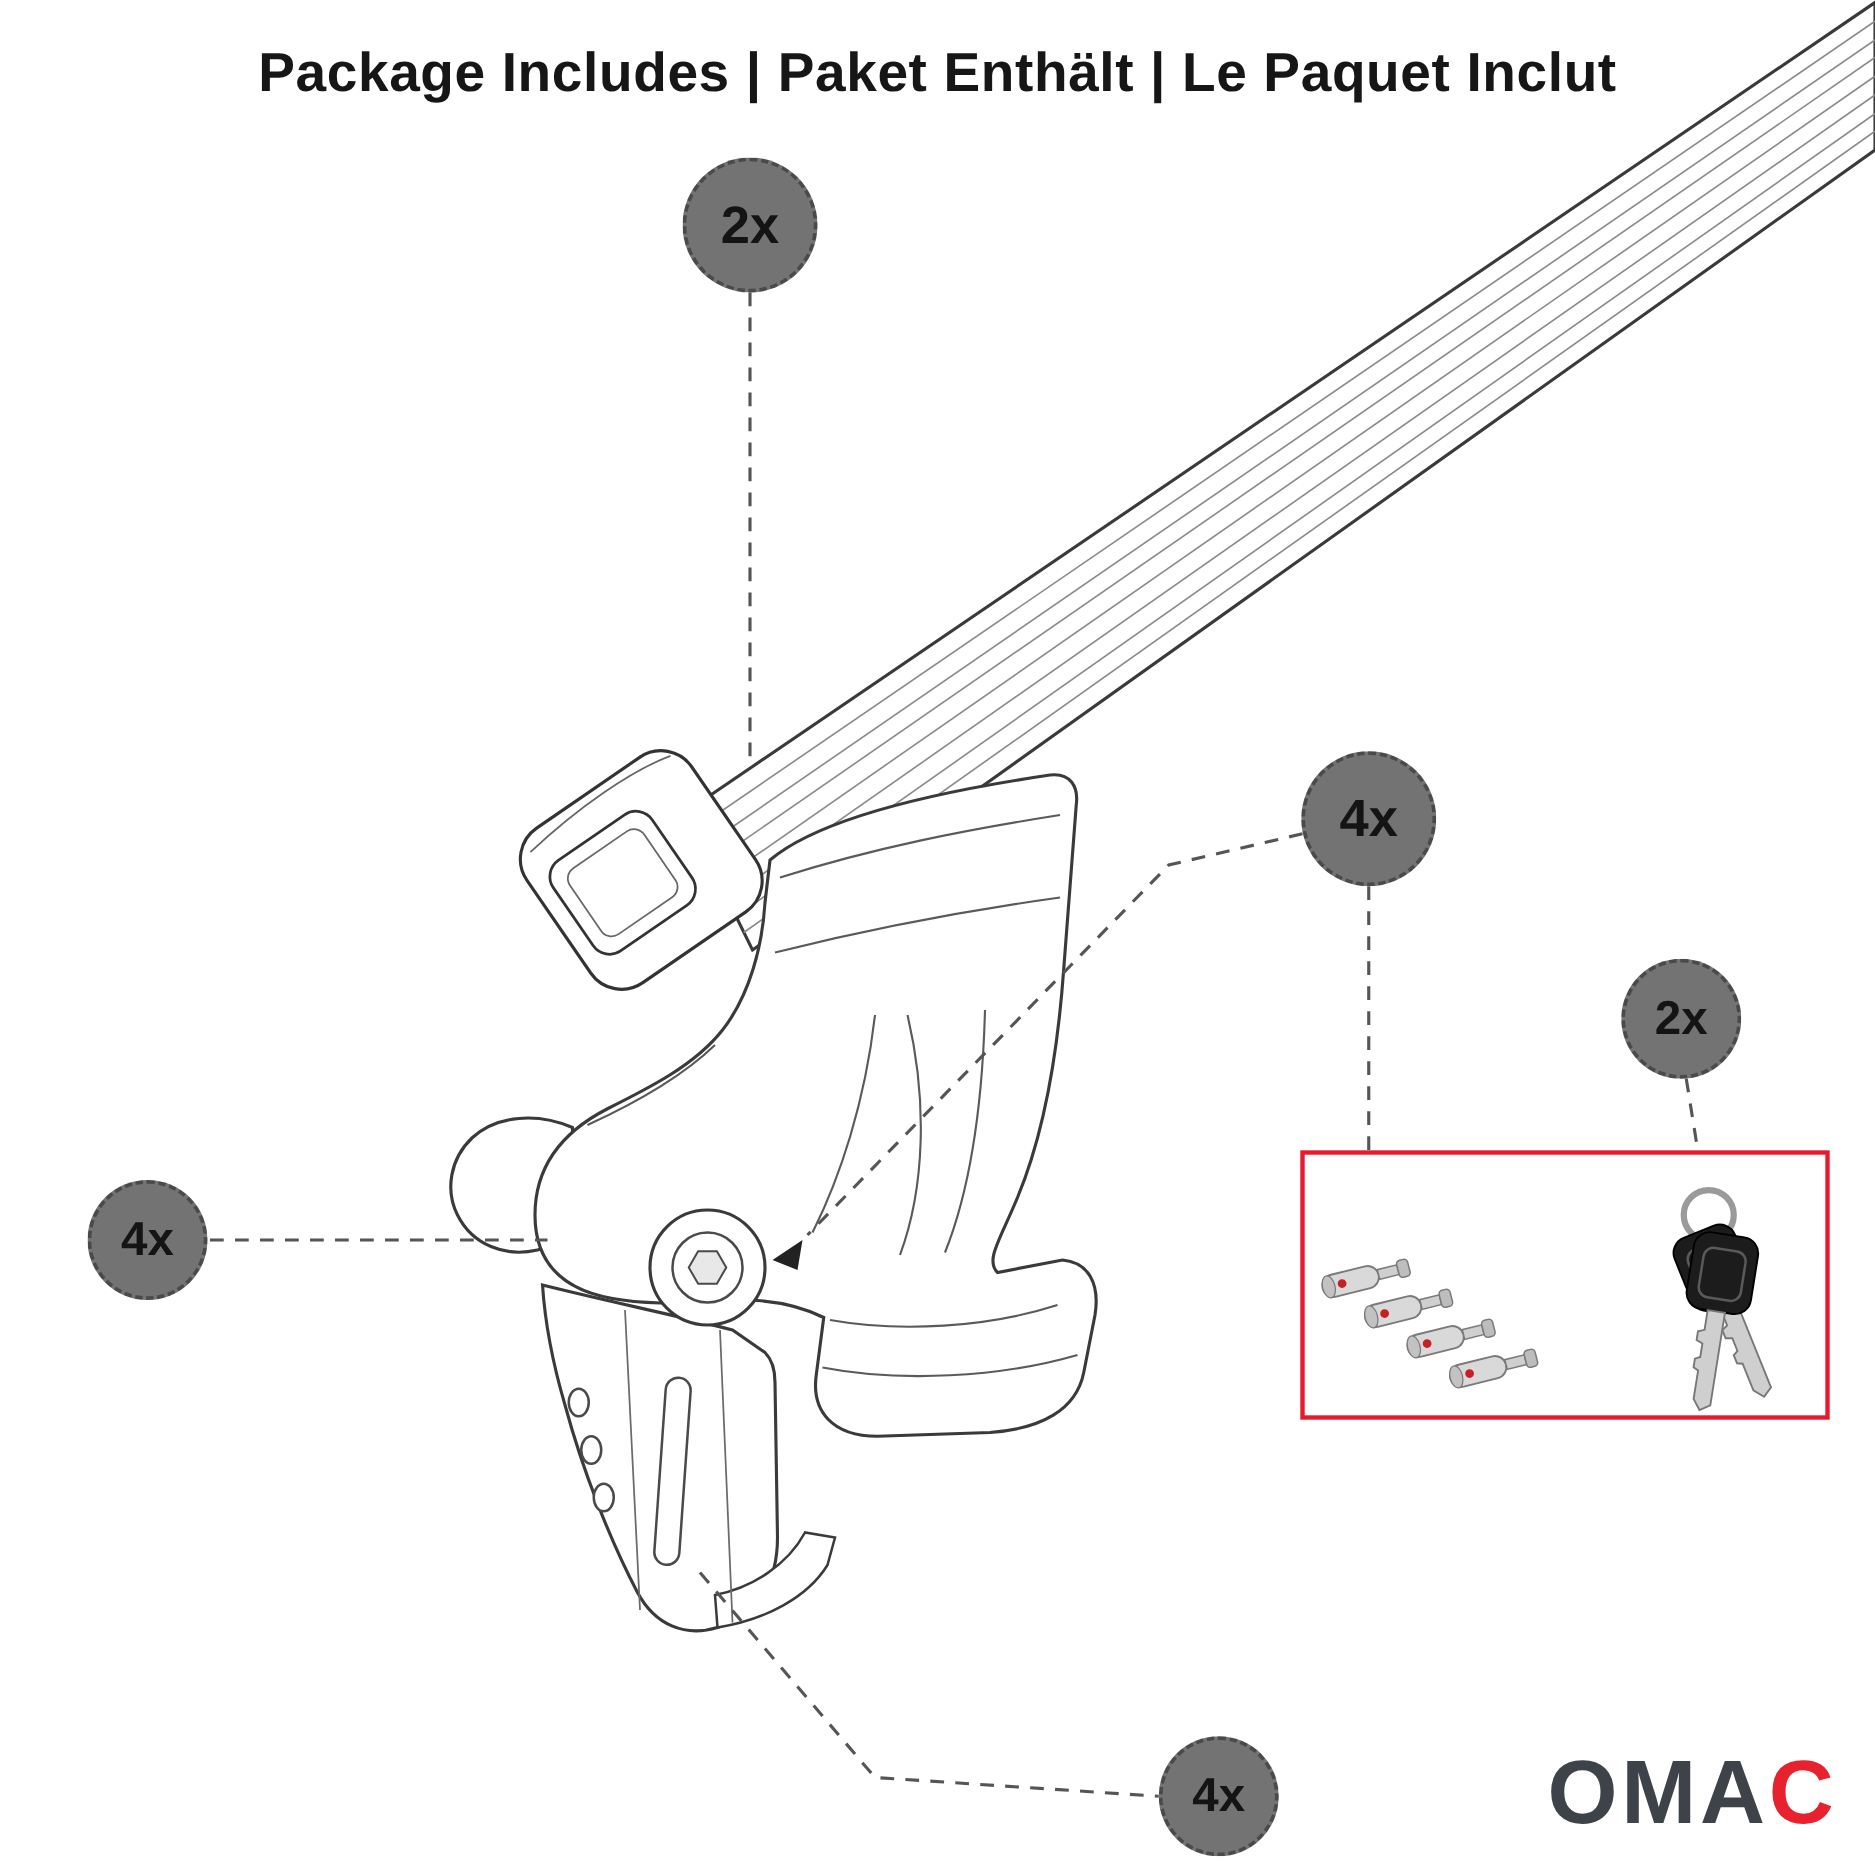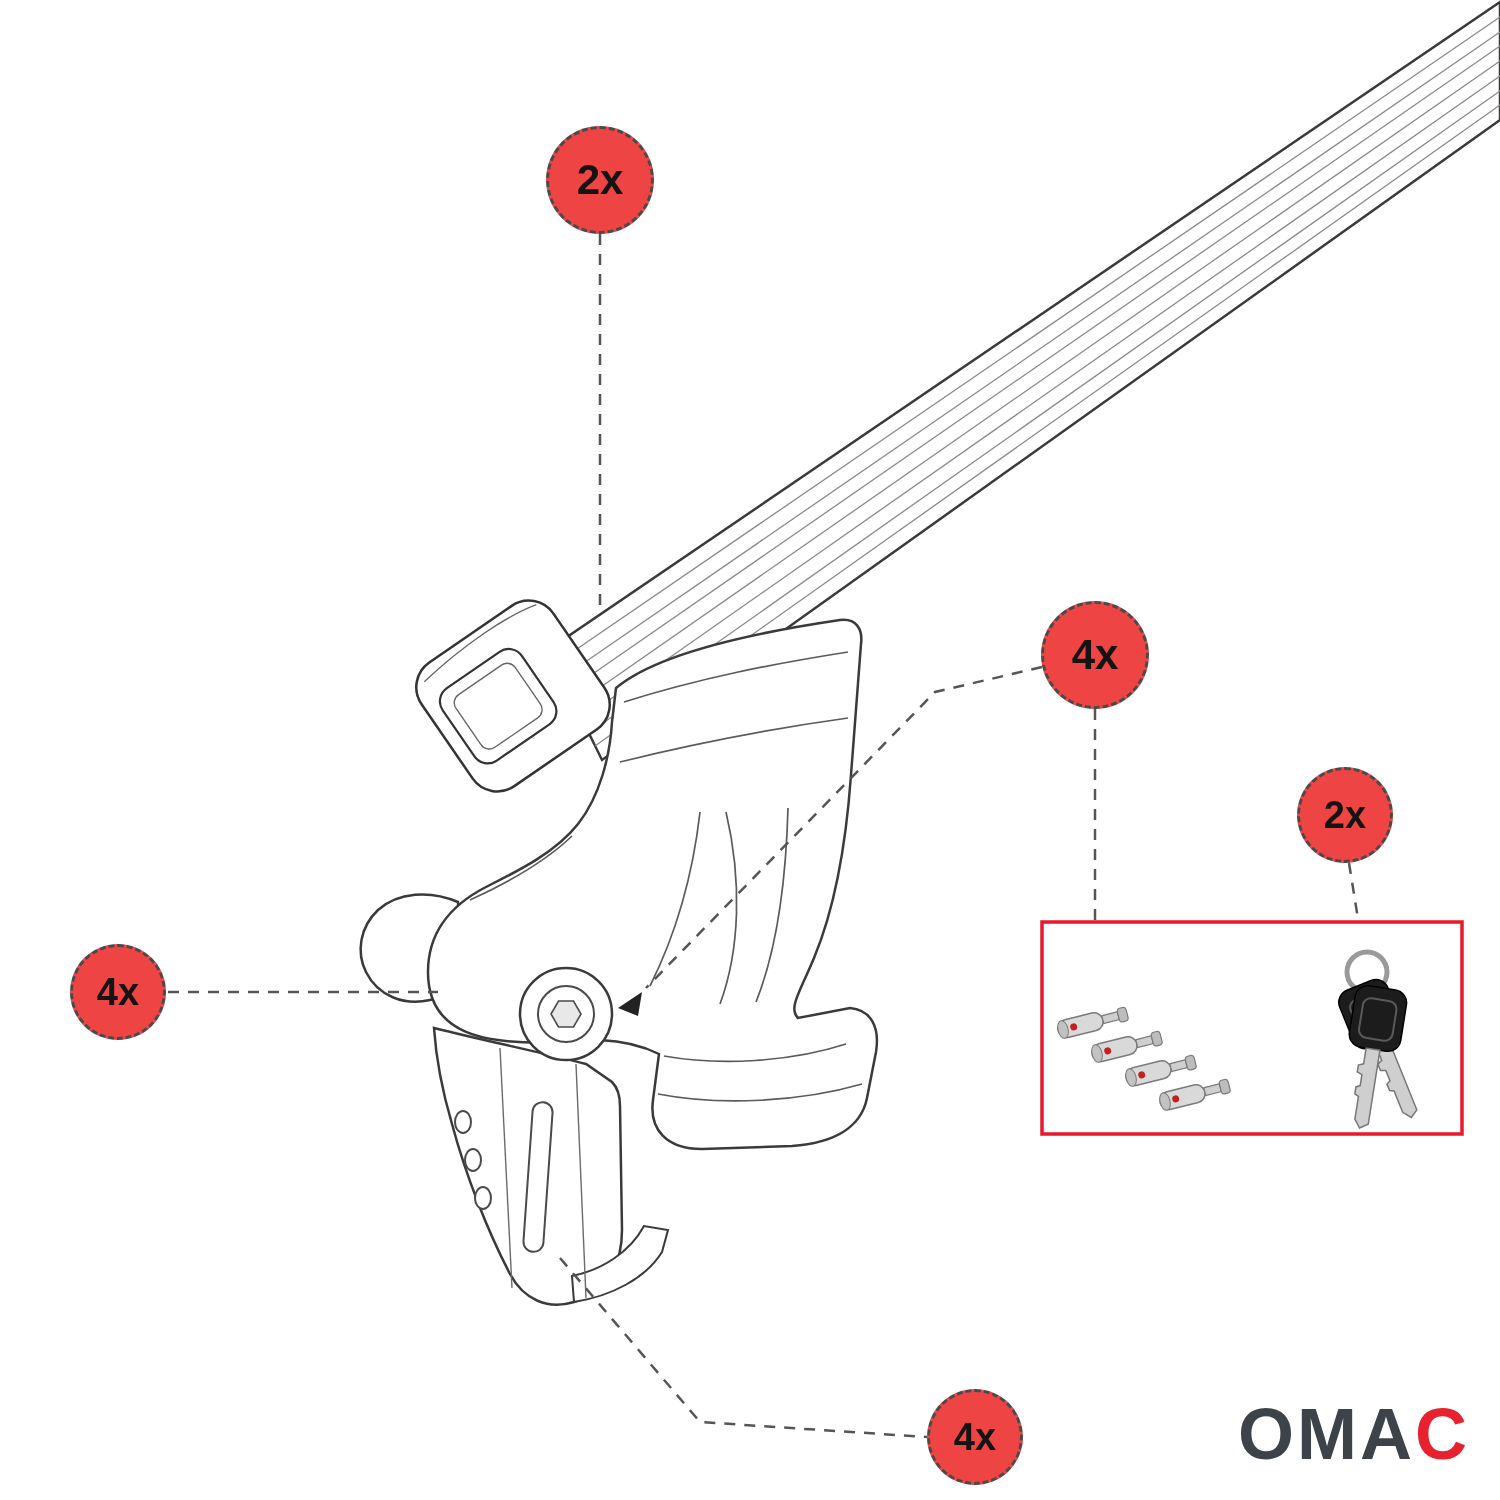--- a/index.html
+++ b/index.html
@@ -7,21 +7,21 @@
     width:1500px;height:1500px;background:#ffffff;position:relative;overflow:hidden;
     font-family:"Liberation Sans", sans-serif;
   }
   .stage{position:absolute;inset:0;}
   .title{
     position:absolute;top:34px;left:0;width:100%;text-align:center;
     font-size:44px;font-weight:700;color:#161616;letter-spacing:.5px;white-space:nowrap;
   }
   svg.drawing{position:absolute;inset:0;}
   .callout{
-    position:absolute;border:3px dashed #4a4a4a;border-radius:50%;background:#ef4444;
+    position:absolute;border:3px dashed #4a4a4a;border-radius:50%;background:#737373;
     display:flex;align-items:center;justify-content:center;
     font-weight:700;color:#141414;box-sizing:border-box;
   }
   .co-lg{width:108px;height:108px;font-size:42px;}
   .co-md{width:96px;height:96px;font-size:38px;}
   #co-crossbar{left:546px;top:126px;}
   #co-bolts{left:1041px;top:601px;}
   #co-keys{left:1297px;top:767px;}
   #co-foot{left:70px;top:944px;}
   #co-clamp{left:927px;top:1389px;}
@@ -144,20 +144,21 @@
       <use href="#lockpin" transform="translate(1158,1094) rotate(-14)"></use>
     </g>
 
     <g>
       <circle cx="1367" cy="972" r="20" fill="none" stroke="#9a9a9a" stroke-width="5"></circle>
       <use href="#key" transform="translate(1356,978) rotate(-22)"></use>
       <use href="#key" transform="translate(1384,980) rotate(9)"></use>
     </g>
   </svg>
 
+  <div class="title">Package Includes | Paket Enthält | Le Paquet Inclut</div>
 
   <div class="callout co-lg" id="co-crossbar">2x</div>
   <div class="callout co-lg" id="co-bolts">4x</div>
   <div class="callout co-md" id="co-keys">2x</div>
   <div class="callout co-md" id="co-foot">4x</div>
   <div class="callout co-md" id="co-clamp">4x</div>
 
   <div class="logo">
     <span>OMA</span><span class="accent">C</span>
   </div>

